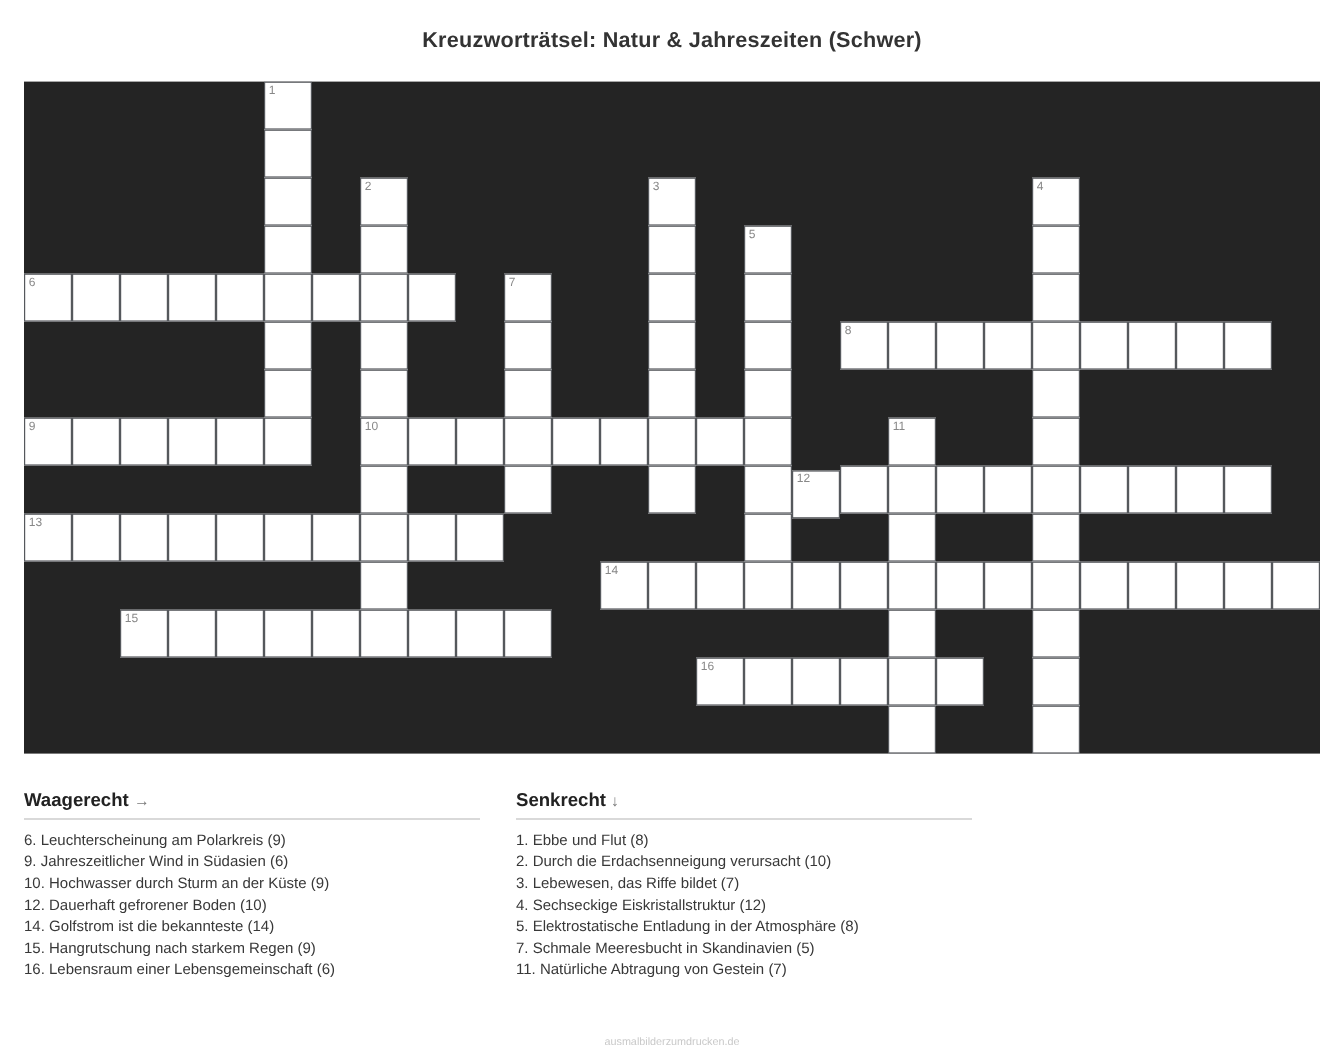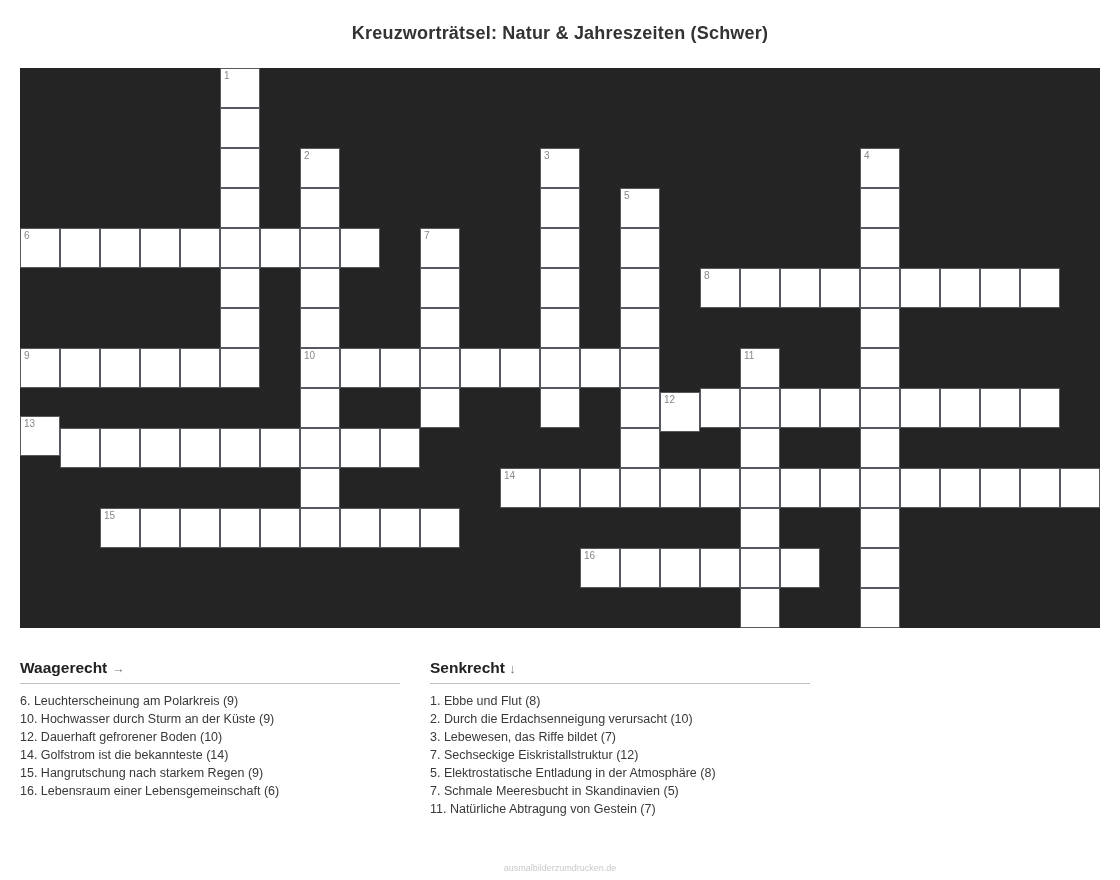--- a/index.html
+++ b/index.html
@@ -176,21 +176,21 @@
       </div>
       <div class="cell" style="left: 680px; top: 320px;"></div>
       <div class="cell" style="left: 720px; top: 320px;"></div>
       <div class="cell" style="left: 760px; top: 320px;"></div>
       <div class="cell" style="left: 800px; top: 320px;"></div>
       <div class="cell" style="left: 840px; top: 320px;"></div>
       <div class="cell" style="left: 880px; top: 320px;"></div>
       <div class="cell" style="left: 920px; top: 320px;"></div>
       <div class="cell" style="left: 960px; top: 320px;"></div>
       <div class="cell" style="left: 1000px; top: 320px;"></div>
-      <div class="cell" style="left: 0px; top: 348px;">
+      <div class="cell" style="left: 0px; top: 360px;">
         <span class="num">13</span>
       </div>
       <div class="cell" style="left: 40px; top: 360px;"></div>
       <div class="cell" style="left: 80px; top: 360px;"></div>
       <div class="cell" style="left: 120px; top: 360px;"></div>
       <div class="cell" style="left: 160px; top: 360px;"></div>
       <div class="cell" style="left: 200px; top: 360px;"></div>
       <div class="cell" style="left: 240px; top: 360px;"></div>
       <div class="cell" style="left: 280px; top: 360px;"></div>
       <div class="cell" style="left: 320px; top: 360px;"></div>
@@ -239,35 +239,36 @@
       <div class="cell" style="left: 760px; top: 480px;"></div>
       <div class="cell" style="left: 840px; top: 480px;"></div>
       <div class="cell" style="left: 720px; top: 520px;"></div>
       <div class="cell" style="left: 840px; top: 520px;"></div>
     </div>
 
   <section class="clues-col" id="across-col">
     <h2 class="clue-heading"><span>Waagerecht</span> <span class="arrow">→</span></h2>
     <div class="clue-list" id="across-list">
         <div class="clue">6. Leuchterscheinung am Polarkreis (9)</div>
+        <div class="clue">9. Jahreszeitlicher Wind in Südasien (6)</div>
         <div class="clue">10. Hochwasser durch Sturm an der Küste (9)</div>
         <div class="clue">12. Dauerhaft gefrorener Boden (10)</div>
         <div class="clue">14. Golfstrom ist die bekannteste (14)</div>
         <div class="clue">15. Hangrutschung nach starkem Regen (9)</div>
         <div class="clue">16. Lebensraum einer Lebensgemeinschaft (6)</div>
       </div>
   </section>
 
   <section class="clues-col" id="down-col">
     <h2 class="clue-heading"><span>Senkrecht</span> <span class="arrow">↓</span></h2>
     <div class="clue-list" id="down-list">
         <div class="clue">1. Ebbe und Flut (8)</div>
         <div class="clue">2. Durch die Erdachsenneigung verursacht (10)</div>
         <div class="clue">3. Lebewesen, das Riffe bildet (7)</div>
-        <div class="clue">7. Sechseckige Eiskristallstruktur (12)</div>
+        <div class="clue">4. Sechseckige Eiskristallstruktur (12)</div>
         <div class="clue">5. Elektrostatische Entladung in der Atmosphäre (8)</div>
         <div class="clue">7. Schmale Meeresbucht in Skandinavien (5)</div>
         <div class="clue">11. Natürliche Abtragung von Gestein (7)</div>
       </div>
   </section>
 
   <div class="footer">ausmalbilderzumdrucken.de</div>
 
 </div>
 

